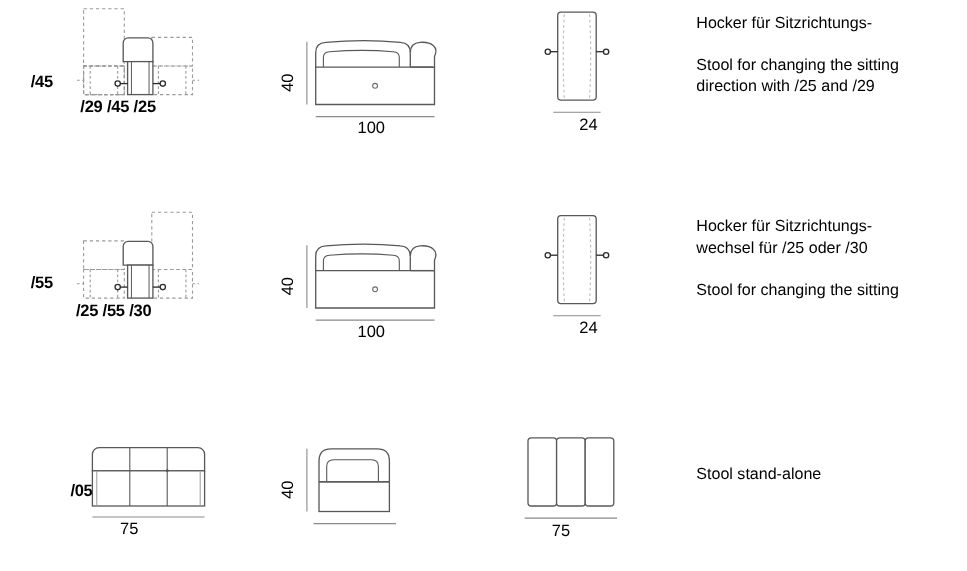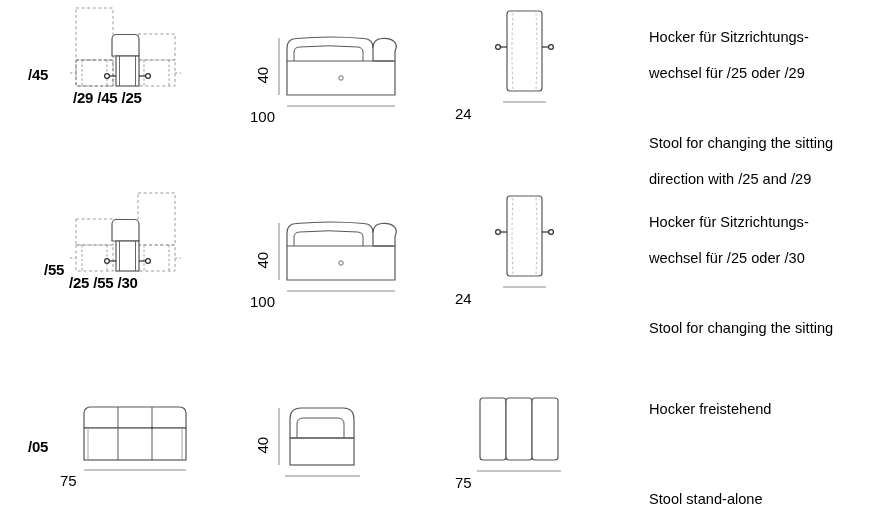--- a/index.html
+++ b/index.html
@@ -48,20 +48,21 @@
   .fig-plan      { left: 60px;  top: 0px; width: 175px; height: 120px; }
   .fig-elevation { left: 250px; top: 0px; width: 175px; height: 125px; }
   .fig-side      { left: 455px; top: 0px; width: 160px; height: 125px; }
 
   svg { display: block; overflow: visible; }
 
   
   .dim-label {
     position: absolute;
     font-size: 15px;
+    text-align: center;
     color: #000;
   }
   .dim-vert {
     position: absolute;
     font-size: 15px;
     transform: rotate(-90deg);
     transform-origin: center center;
   }
 
   .plan-labels {
@@ -75,21 +76,21 @@
   
   .desc {
     position: absolute;
     left: 633px;
     width: 240px;
     font-size: 14.6px;
     line-height: 19.5px;
     color: #000;
   }
   .desc p {
-    margin: 16px;
+    margin: 0;
   }
   .desc .gap {
     height: 19px;
   }
 </style>
 </head>
 <body>
 
 <div class="sheet">
 
@@ -185,30 +186,29 @@
           <circle cx="96" cy="47" r="2.4"></circle>
         </g>
         <line x1="48" y1="102" x2="91" y2="102" stroke="#8a8a8c" stroke-width="1"></line>
       </svg>
     </div>
 
     <div class="dim-label" style="left:455px; top:105px; width:160px;">24</div>
 
     <div class="desc" style="top:12px;">
       <p>Hocker für Sitzrichtungs-</p>
-      <p>wechsel für /25 oder /29</p>
       <div class="gap"></div>
       <p>Stool for changing the sitting</p>
       <p>direction with /25 and /29</p>
     </div>
   </div>
 
   <div class="row row-2">
 
-    <div class="model-code" style="top:76px;margin-left:16px;">/55</div>
+    <div class="model-code" style="top:64px;">/55</div>
 
     <div class="fig fig-plan">
       <svg width="175" height="120" viewBox="0 0 175 120">
 
         <g stroke="#9a9a9c" stroke-width="1" fill="none" stroke-dasharray="3,2.6">
           <rect x="16" y="34" width="37" height="26"></rect>
           <rect x="16" y="60" width="37" height="26"></rect>
         </g>
         <g stroke="#9a9a9c" stroke-width="1" fill="none" stroke-dasharray="2.4,2.2">
           <line x1="22" y1="60" x2="22" y2="86"></line>
@@ -279,21 +279,21 @@
     <div class="desc" style="top:12px;">
       <p>Hocker für Sitzrichtungs-</p>
       <p>wechsel für /25 oder /30</p>
       <div class="gap"></div>
       <p>Stool for changing the sitting</p>
     </div>
   </div>
 
   <div class="row row-3">
 
-    <div class="model-code" style="top:68px;">/05</div>
+    <div class="model-code" style="top:68px;margin-left:36px;">/05</div>
 
     <div class="fig fig-plan">
       <svg width="175" height="120" viewBox="0 0 175 120">
 
         <path d="M 30 37 h 90 a 6 6 0 0 1 6 6 v 15 h -102 v -15 a 6 6 0 0 1 6 -6 z" fill="#ffffff" stroke="#58585a" stroke-width="1.2"></path>
 
         <rect x="24" y="58" width="102" height="32" fill="#ffffff" stroke="#58585a" stroke-width="1.2"></rect>
 
         <line x1="58" y1="37" x2="58" y2="90" stroke="#58585a" stroke-width="1"></line>
         <line x1="92" y1="37" x2="92" y2="90" stroke="#58585a" stroke-width="1"></line>
@@ -332,19 +332,18 @@
         <rect x="25" y="28" width="26" height="62" rx="3" fill="#ffffff" stroke="#58585a" stroke-width="1.2"></rect>
         <rect x="51" y="28" width="26" height="62" rx="3" fill="#ffffff" stroke="#58585a" stroke-width="1.2"></rect>
         <rect x="77" y="28" width="26" height="62" rx="3" fill="#ffffff" stroke="#58585a" stroke-width="1.2"></rect>
         <line x1="22" y1="101" x2="106" y2="101" stroke="#8a8a8c" stroke-width="1"></line>
       </svg>
     </div>
 
     <div class="dim-label" style="left:455px; top:104px; width:110px;">75</div>
 
     <div class="desc" style="top:14px;">
-      <p>Hocker freistehend</p>
       <div class="gap" style="height:38px;"></div>
       <p>Stool stand-alone</p>
     </div>
   </div>
 
 </div>
 
 </body></html>

